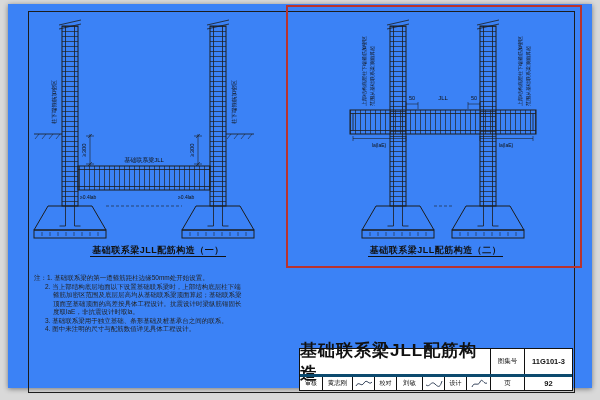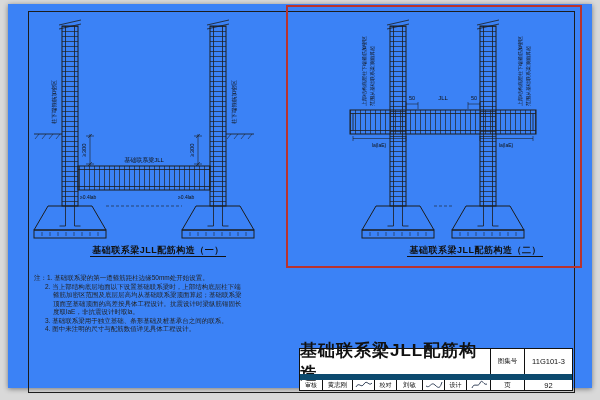--- a/index.html
+++ b/index.html
@@ -7,41 +7,41 @@
   .sheet{position:absolute;left:8px;top:4px;width:584px;height:384px;
     background:#3b82f6;box-shadow:0 1px 5px rgba(0,0,0,.45);}
   .frame{position:absolute;left:20px;top:7px;width:545px;height:380px;
     border:1.2px solid #1c1c1c;}
   .diag{position:absolute;}
   .diag1{left:24px;top:10px;width:252px;height:244px;}
   .diag2{left:290px;top:10px;width:272px;height:244px;}
   .dlabel{position:absolute;top:240px;text-align:center;font-size:9px;
     font-weight:bold;color:#111;letter-spacing:.5px;}
   .dlabel1{left:45px;width:210px;}
-  .dlabel2{left:320px;width:215px;text-align:right;}
+  .dlabel2{left:320px;width:215px;}
   .dlabel span{border-bottom:1px solid #111;padding:0 2px 1px;}
   .redbox{position:absolute;left:278px;top:1px;width:292px;height:259px;
     border:2px solid #b8332e;pointer-events:none;}
   .notes{position:absolute;left:26px;top:270px;width:268px;font-size:6.5px;
     line-height:1.32;color:#222;}
   .n1,.n5,.n6{padding-left:11px;}
   .n2,.n3,.n4{padding-left:19px;}
   .tb{position:absolute;left:291px;top:344px;width:274px;height:43px;
     border:1.2px solid #111;background:#fff;display:flex;flex-direction:column;
     box-sizing:border-box;color:#111;}
   .tb-row1{display:flex;height:25px;}
-  .tb-row2{display:flex;flex:1;border-top:6px solid #0c4a6e;}
+  .tb-row2{display:flex;flex:1;border-top:3px solid #0c4a6e;}
   .tb-title{width:190px;display:flex;align-items:center;justify-content:center;
     font-size:17px;font-weight:bold;letter-spacing:1px;box-sizing:border-box;}
   .tc{border-left:1px solid #111;display:flex;align-items:center;
     justify-content:center;font-size:6px;box-sizing:border-box;overflow:hidden;}
   .tc.first{border-left:none;}
   .w22{width:22px}.w30{width:30px;font-size:6.5px}.w26{width:26px;font-size:6.5px}
   .w24{width:24px}.w34{width:34px;font-size:6.5px}
-  .grow{flex:1;font-size:7.5px;font-weight:normal;}
+  .grow{flex:1;font-size:7.5px;font-weight:bold;}
   .sig svg{display:block;}
   svg text{font-family:"Liberation Sans",sans-serif;}
 </style>
 </head>
 <body>
 
 <div class="sheet">
   <div class="frame"></div>
 
   <svg class="diag diag1" viewBox="0 0 252 244">

